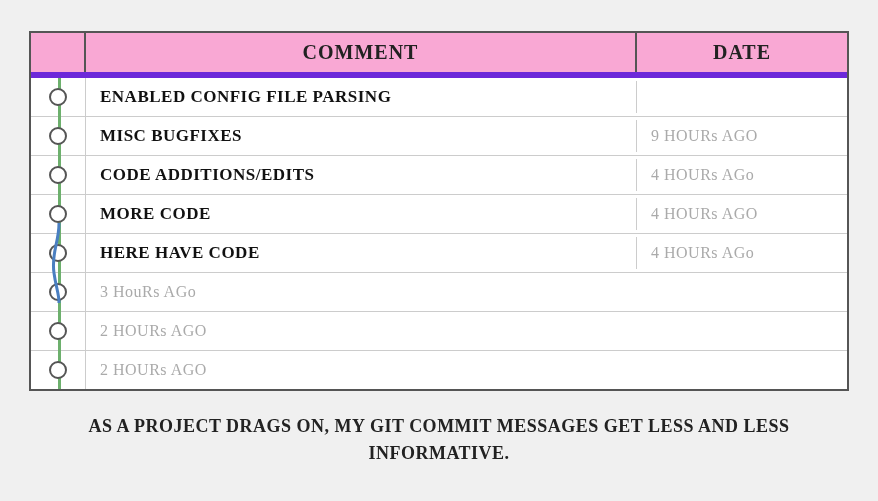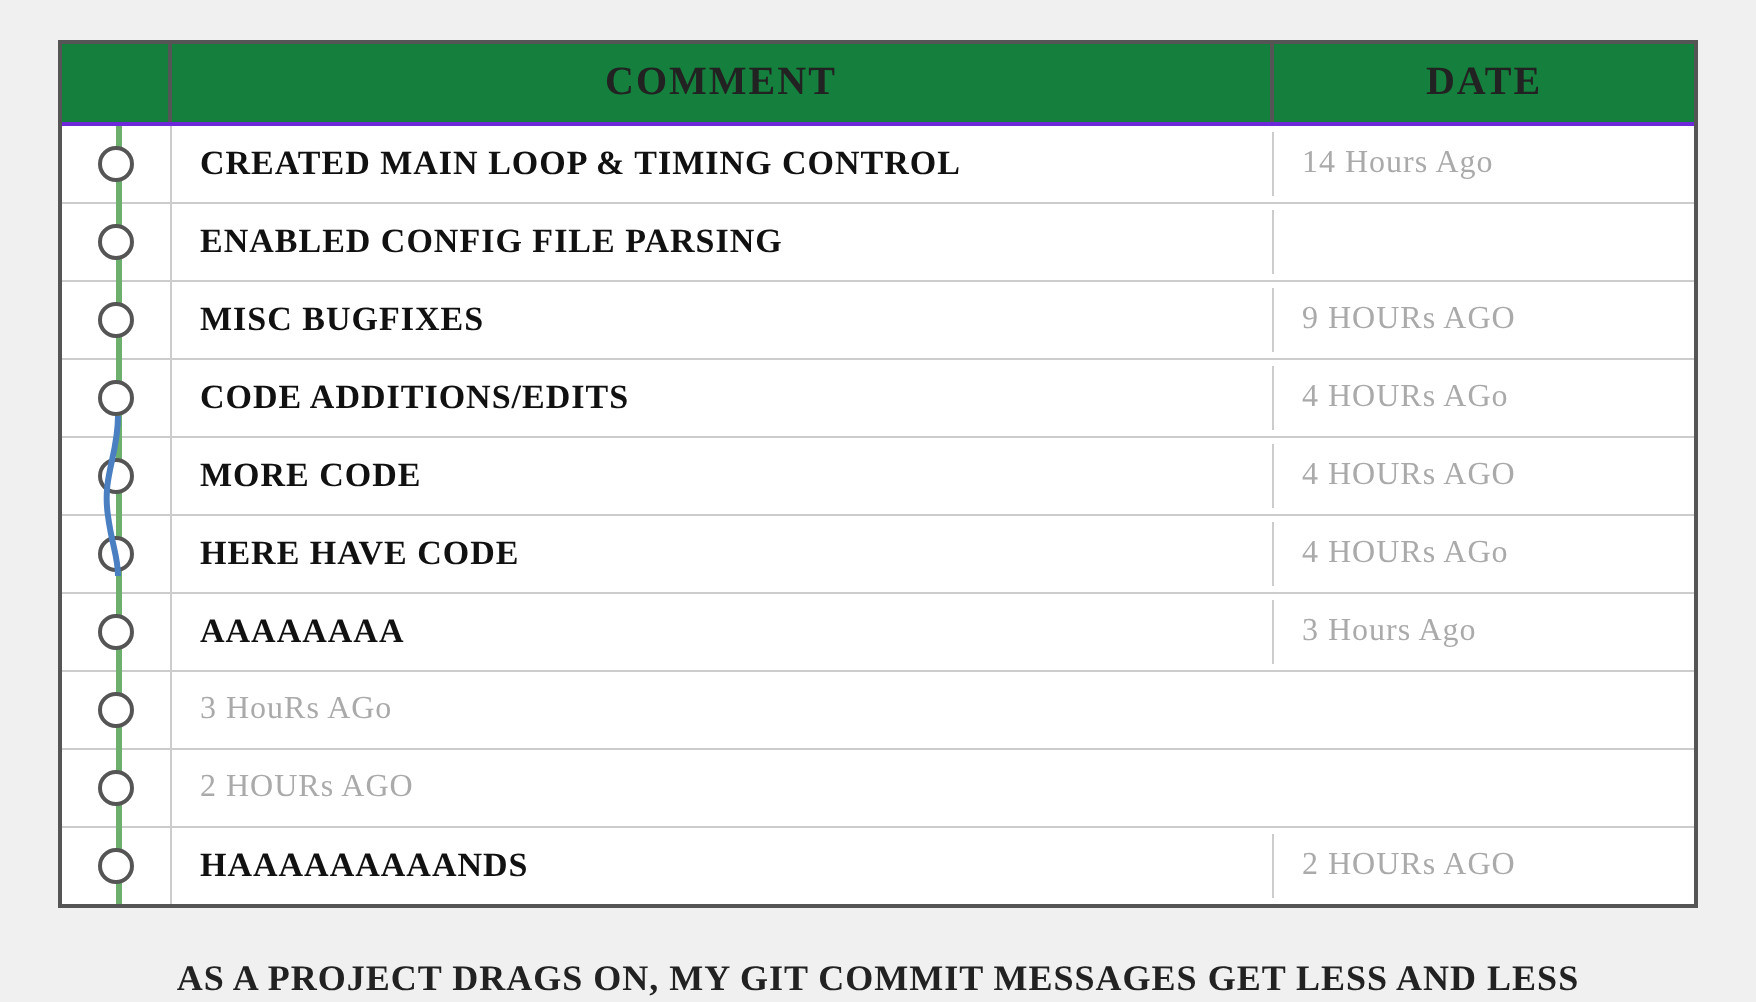--- a/index.html
+++ b/index.html
@@ -21,22 +21,22 @@
 
     .table-wrapper {
       border: 2.5px solid #555;
       background: #fff;
       margin-bottom: 18px;
     }
 
     .table-header {
       display: grid;
       grid-template-columns: 55px 1fr 210px;
-      border-bottom: 2px solid #6d28d9;
-      background: #15803d;
+      border-bottom: 6px solid #6d28d9;
+      background: #f9a8d4;
     }
 
     .table-header .col-icon {
       border-right: 2px solid #555;
     }
 
     .table-header .col-comment {
       text-align: center;
       padding: 8px 12px;
       font-size: 20px;
@@ -154,27 +154,20 @@
       <div class="col-date">DATE</div>
     </div>
     <div class="table-body">
 
       <div class="branch-line"></div>
 
       <svg class="branch-curve" viewBox="0 0 20 80" fill="none" xmlns="http://www.w3.org/2000/svg">
         <path d="M10 0 C10 20, 2 30, 5 50 C7 65, 10 70, 10 80" stroke="#4a7fc1" stroke-width="3" fill="none"></path>
       </svg>
 
-    <div class="table-row">
-      <div class="row-icon-cell">
-        <div class="commit-circle"></div>
-      </div>
-      <div class="row-comment">CREATED MAIN LOOP &amp; TIMING CONTROL</div>
-      <div class="row-date">14 Hours Ago</div>
-    </div>
         <div class="table-row">
       <div class="row-icon-cell">
         <div class="commit-circle"></div>
       </div>
       <div class="row-comment">ENABLED CONFIG FILE PARSING</div>
     </div>
         <div class="table-row">
       <div class="row-icon-cell">
         <div class="commit-circle"></div>
       </div>
@@ -199,38 +192,30 @@
       <div class="row-icon-cell">
         <div class="commit-circle"></div>
       </div>
       <div class="row-comment">HERE HAVE CODE</div>
       <div class="row-date">4 HOURs AGo</div>
     </div>
         <div class="table-row">
       <div class="row-icon-cell">
         <div class="commit-circle"></div>
       </div>
-      <div class="row-comment">AAAAAAAA</div>
-      <div class="row-date">3 Hours Ago</div>
-    </div>
-        <div class="table-row">
-      <div class="row-icon-cell">
-        <div class="commit-circle"></div>
-      </div>
       <div class="row-date">3 HouRs AGo</div>
     </div>
         <div class="table-row">
       <div class="row-icon-cell">
         <div class="commit-circle"></div>
       </div>
       <div class="row-date">2 HOURs AGO</div>
     </div>
         <div class="table-row">
       <div class="row-icon-cell">
         <div class="commit-circle"></div>
       </div>
-      <div class="row-comment">HAAAAAAAAANDS</div>
       <div class="row-date">2 HOURs AGO</div>
     </div>
       </div>
   </div>
   <div class="caption">AS A PROJECT DRAGS ON, MY GIT COMMIT MESSAGES GET LESS AND LESS INFORMATIVE.</div>
 </div>
 
 </body></html>

